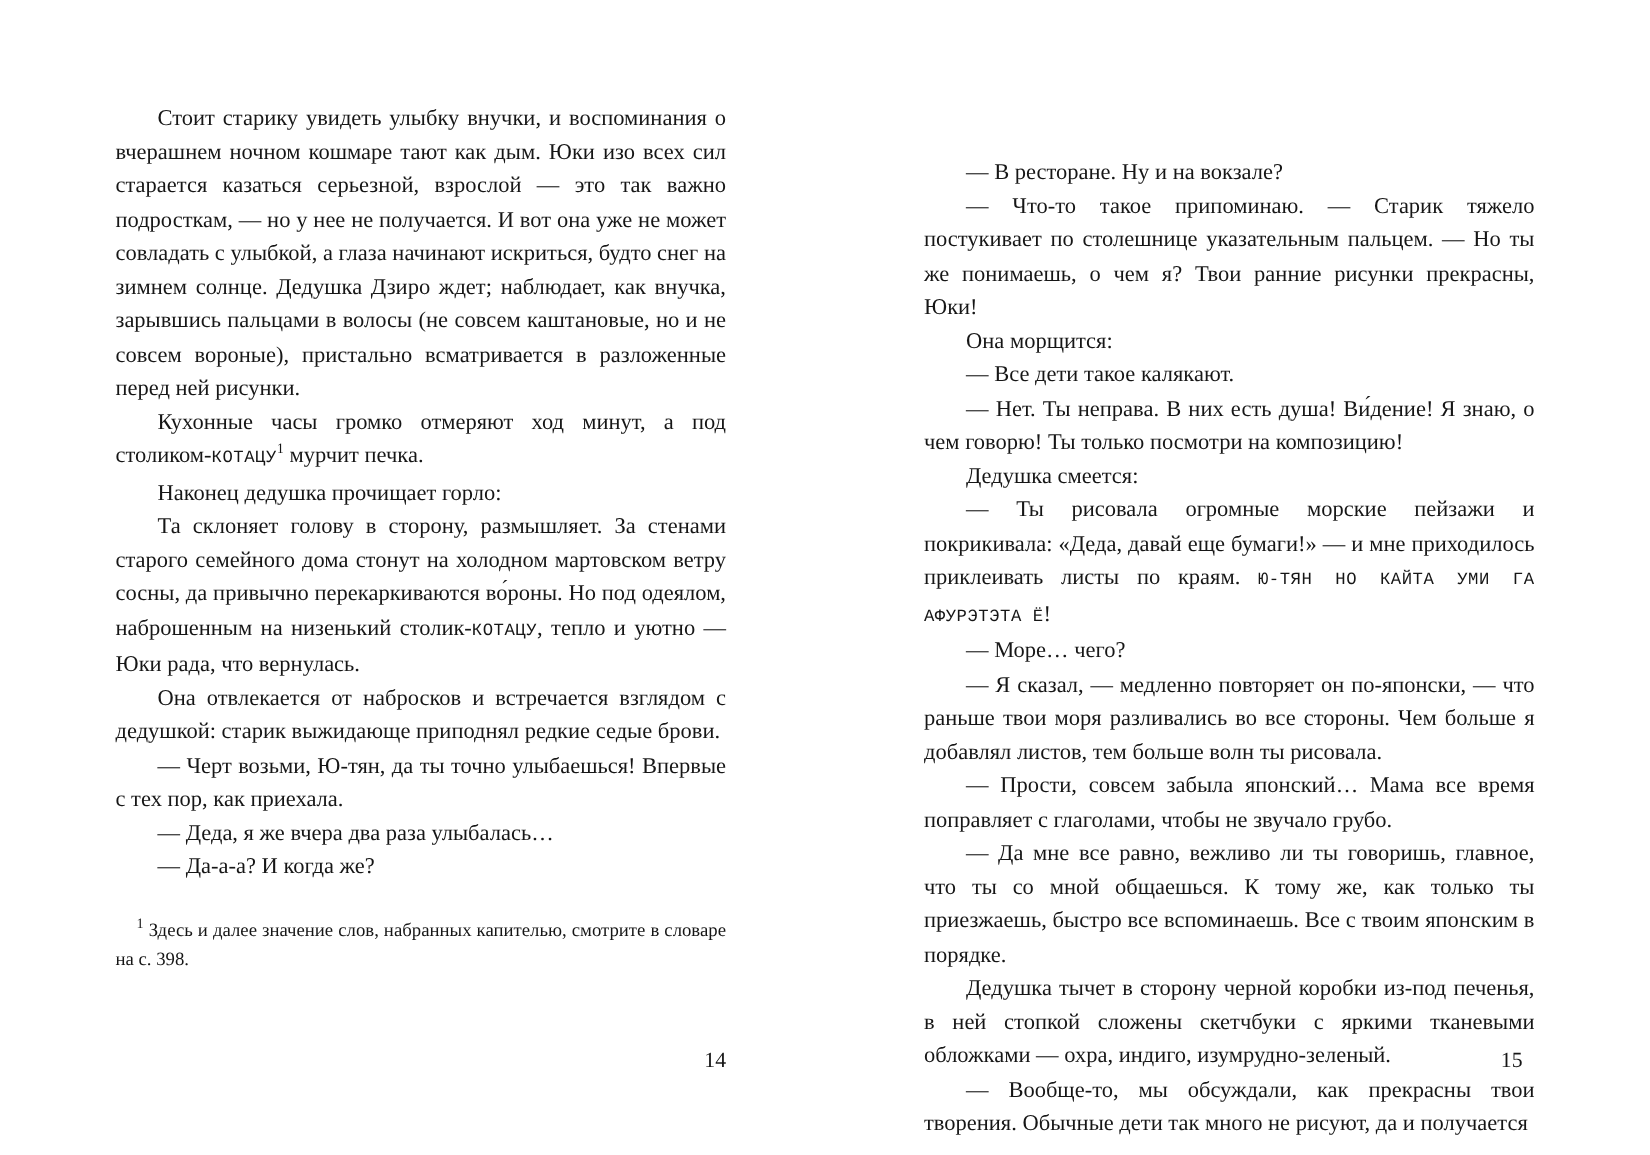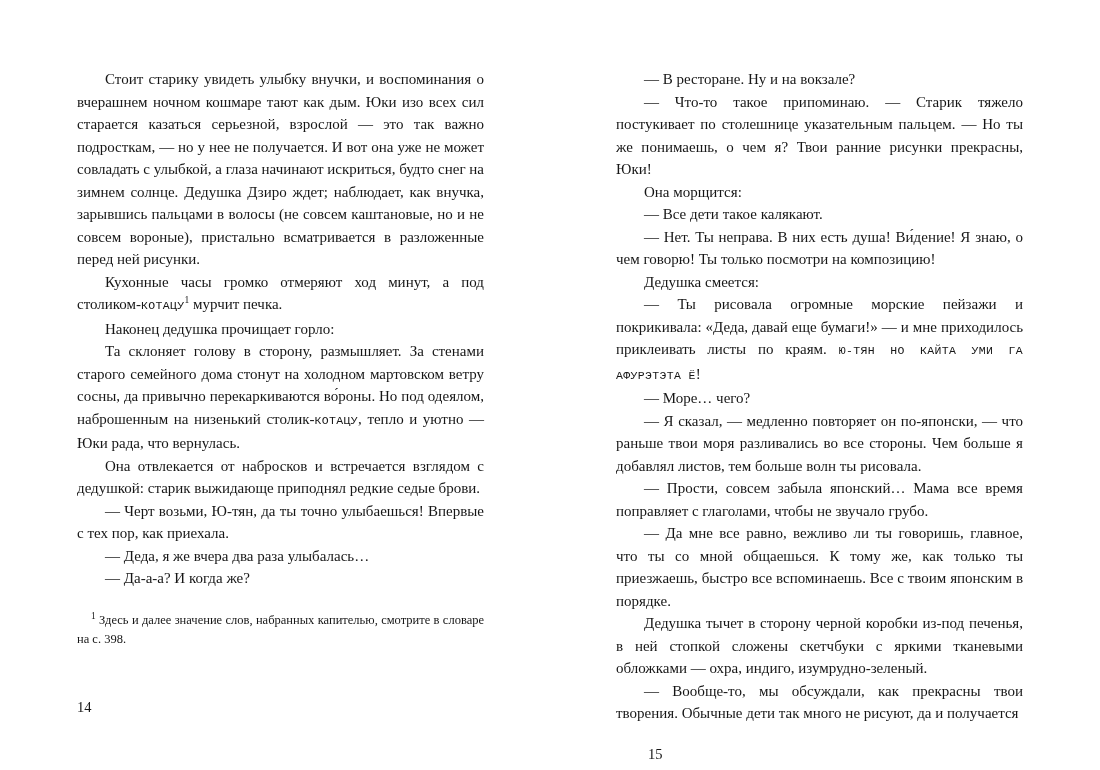--- a/index.html
+++ b/index.html
@@ -12,21 +12,21 @@
     background: #ffffff;
     color: #161616;
     font-family: "Liberation Serif", "DejaVu Serif", serif;
   }
   .page {
     position: absolute;
     top: 68px;
     width: 407px;
   }
   .page-left  { left: 77px; }
-  .page-right { left: 616px; }
+  .page-right { left: 616px; margin-top: 36px; }
   .para {
     margin: 0;
     text-align: justify;
     font-size: 15px;
     line-height: 22.5px;
     text-indent: 28px;
     hyphens: auto;
   }
   .caps {
     text-transform: uppercase;
@@ -43,25 +43,25 @@
     margin-top: 21px;
     font-size: 12.5px;
     line-height: 19px;
     text-align: justify;
     text-indent: 14px;
   }
   .pagenum {
     position: absolute;
     top: 699px;
     width: 407px;
-    text-align: left;
+    text-align: right;
     font-size: 14.5px;
   }
   .pagenum-left  { left: 77px; }
-  .pagenum-right { left: 648px; margin-top: 47px; }
+  .pagenum-right { left: 608px; }
 </style>
 </head>
 <body>
 
 <div class="page page-left">
   <p class="para">Стоит старику увидеть улыбку внучки, и воспоминания о вчерашнем ночном кошмаре тают как дым. Юки изо всех сил старается казаться серьезной, взрослой — это так важно подросткам, — но у нее не получается. И вот она уже не может совладать с улыбкой, а глаза начинают искриться, будто снег на зимнем солнце. Дедушка Дзиро ждет; наблюдает, как внучка, зарывшись пальцами в волосы (не совсем каштановые, но и не совсем вороные), пристально всматривается в разложенные перед ней рисунки.</p>
   <p class="para"><span>Кухонные часы громко отмеряют ход минут, а под столиком-</span><span class="caps">котацу</span><sup class="fnmark">1</sup><span> мурчит печка.</span></p>
   <p class="para">Наконец дедушка прочищает горло:</p>
   <p class="para"><span>Та склоняет голову в сторону, размышляет. За стенами старого семейного дома стонут на холодном мартовском ветру сосны, да привычно перекаркиваются во́роны. Но под одеялом, наброшенным на низенький столик-</span><span class="caps">котацу</span><span>, тепло и уютно — Юки рада, что вернулась.</span></p>
   <p class="para">Она отвлекается от набросков и встречается взглядом с дедушкой: старик выжидающе приподнял редкие седые брови.</p>

